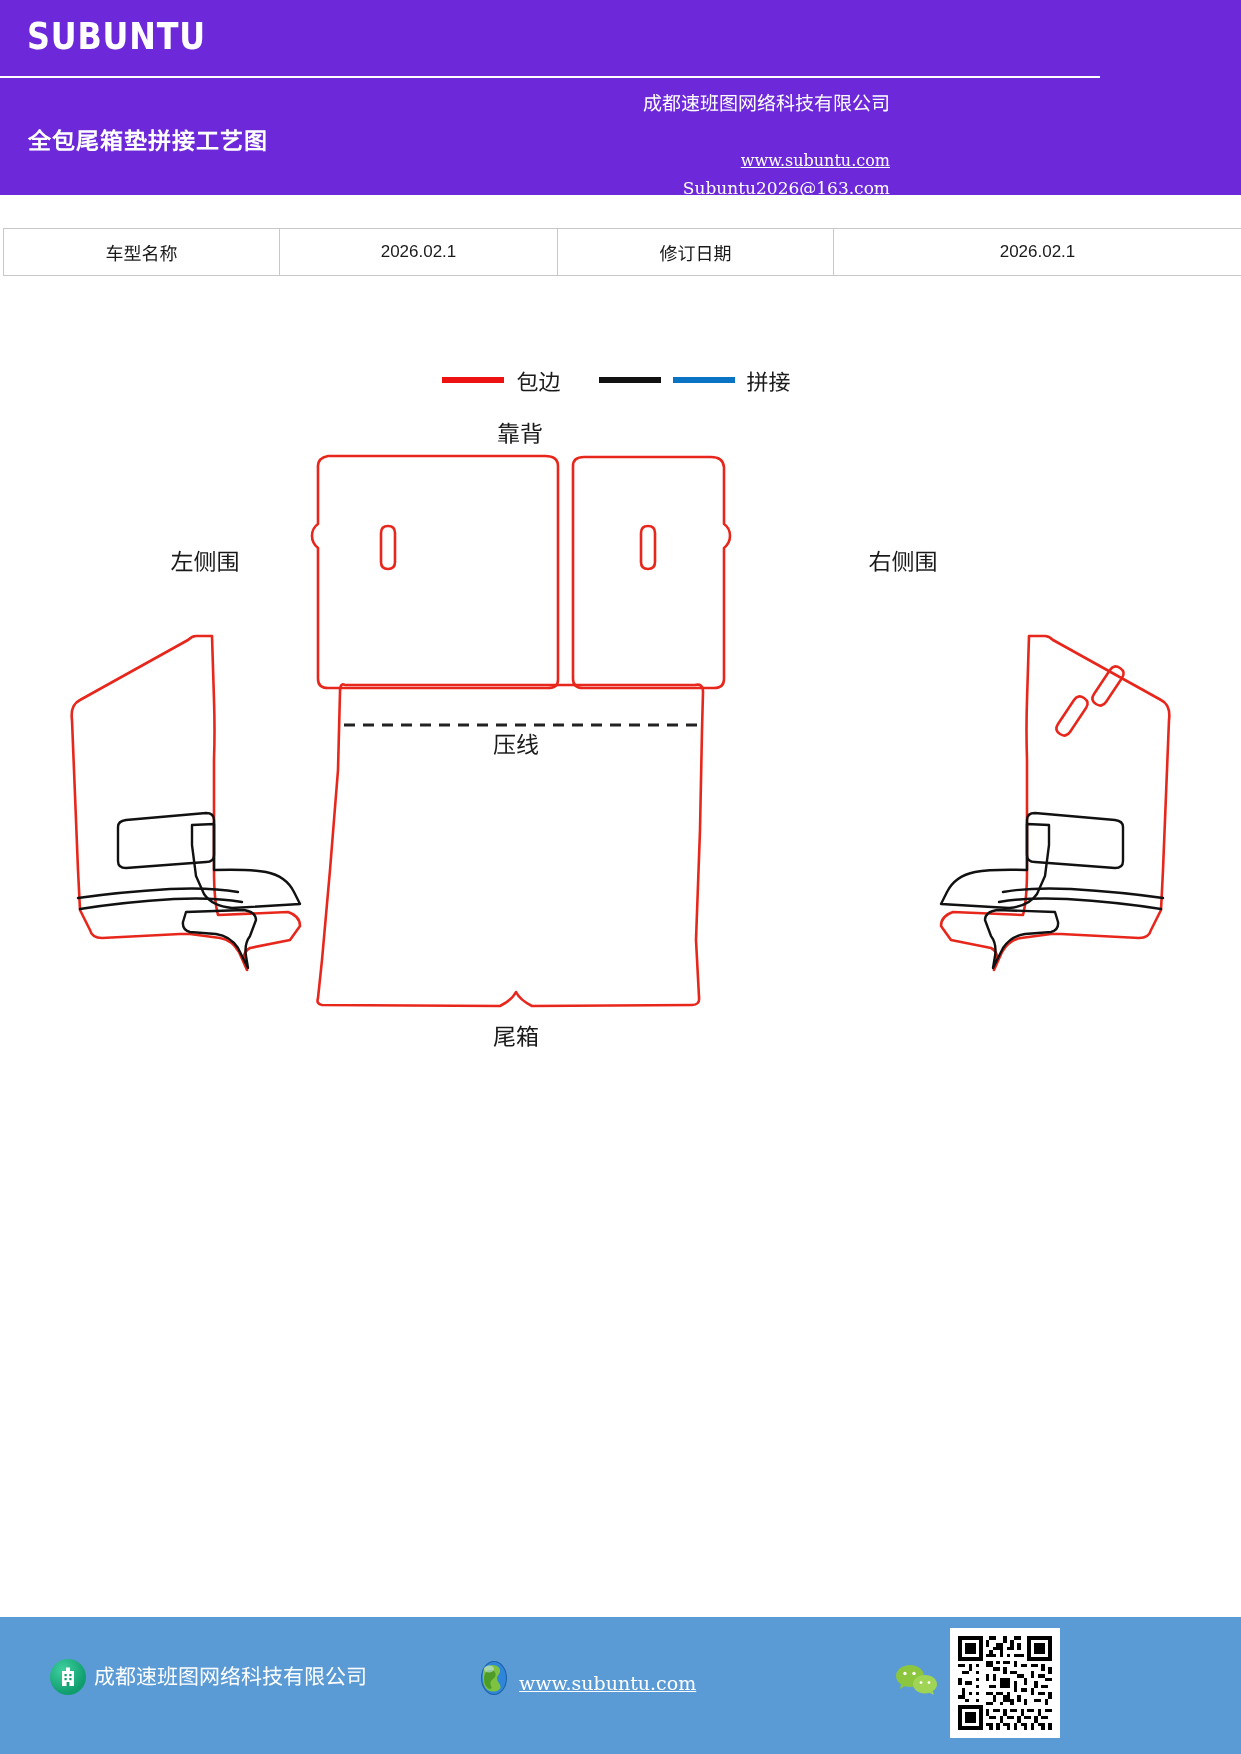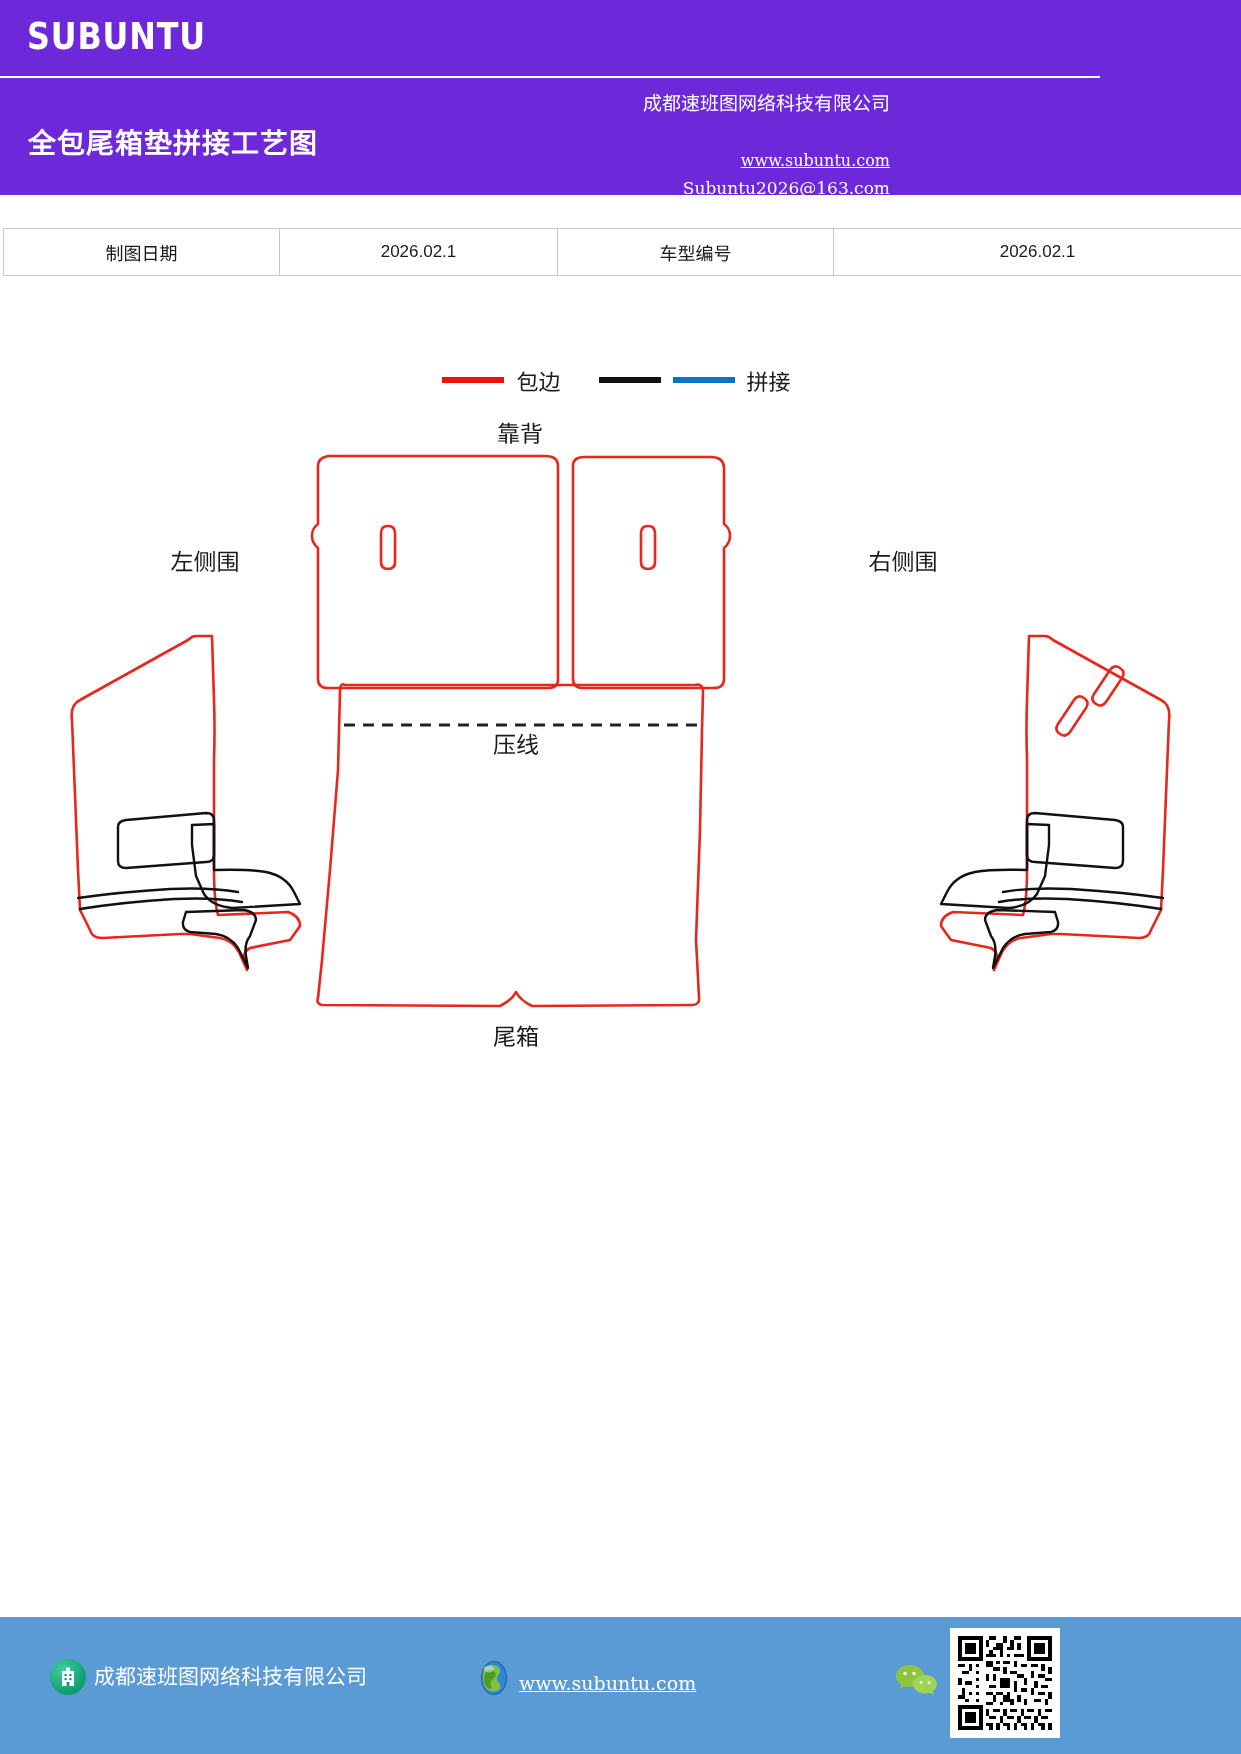--- a/index.html
+++ b/index.html
@@ -41,21 +41,21 @@
     left: 0; top: 76px;
     width: 1100px;
     height: 2px;
     background: #ffffff;
   }
   #doc-title {
     position: absolute;
     left: 28px; top: 130px;
     font-family: "DejaVu Sans", sans-serif;
     font-weight: bold;
-    font-size: 28px;
+    font-size: 23px;
     color: #ffffff;
     letter-spacing: 1px;
     line-height: 1;
   }
   #company-name-header {
     position: absolute;
     left: 520px; top: 94px;
     width: 370px;
     text-align: right;
     font-family: "DejaVu Serif", serif;
@@ -263,23 +263,23 @@
   <div id="header-rule"></div>
   <div id="doc-title">全包尾箱垫拼接工艺图</div>
   <div id="company-name-header">成都速班图网络科技有限公司</div>
   <div id="site-url-header">www.subuntu.com</div>
   <div id="email-header">Subuntu2026@163.com</div>
 </div>
 
 <table id="info-table">
   <tbody>
     <tr>
-      <td class="label-cell col-a">制图日期</td>
+      <td class="label-cell col-a">车型名称</td>
       <td class="value-cell col-b">2026.02.1</td>
-      <td class="label-cell col-c">车型编号</td>
+      <td class="label-cell col-c">修订日期</td>
       <td class="value-cell col-d">2026.02.1</td>
     </tr>
   </tbody>
 </table>
 
 <div id="legend">
   <div class="legend-entry">
     <span class="swatch red"></span>
     <span class="legend-label">包边</span>
   </div>

